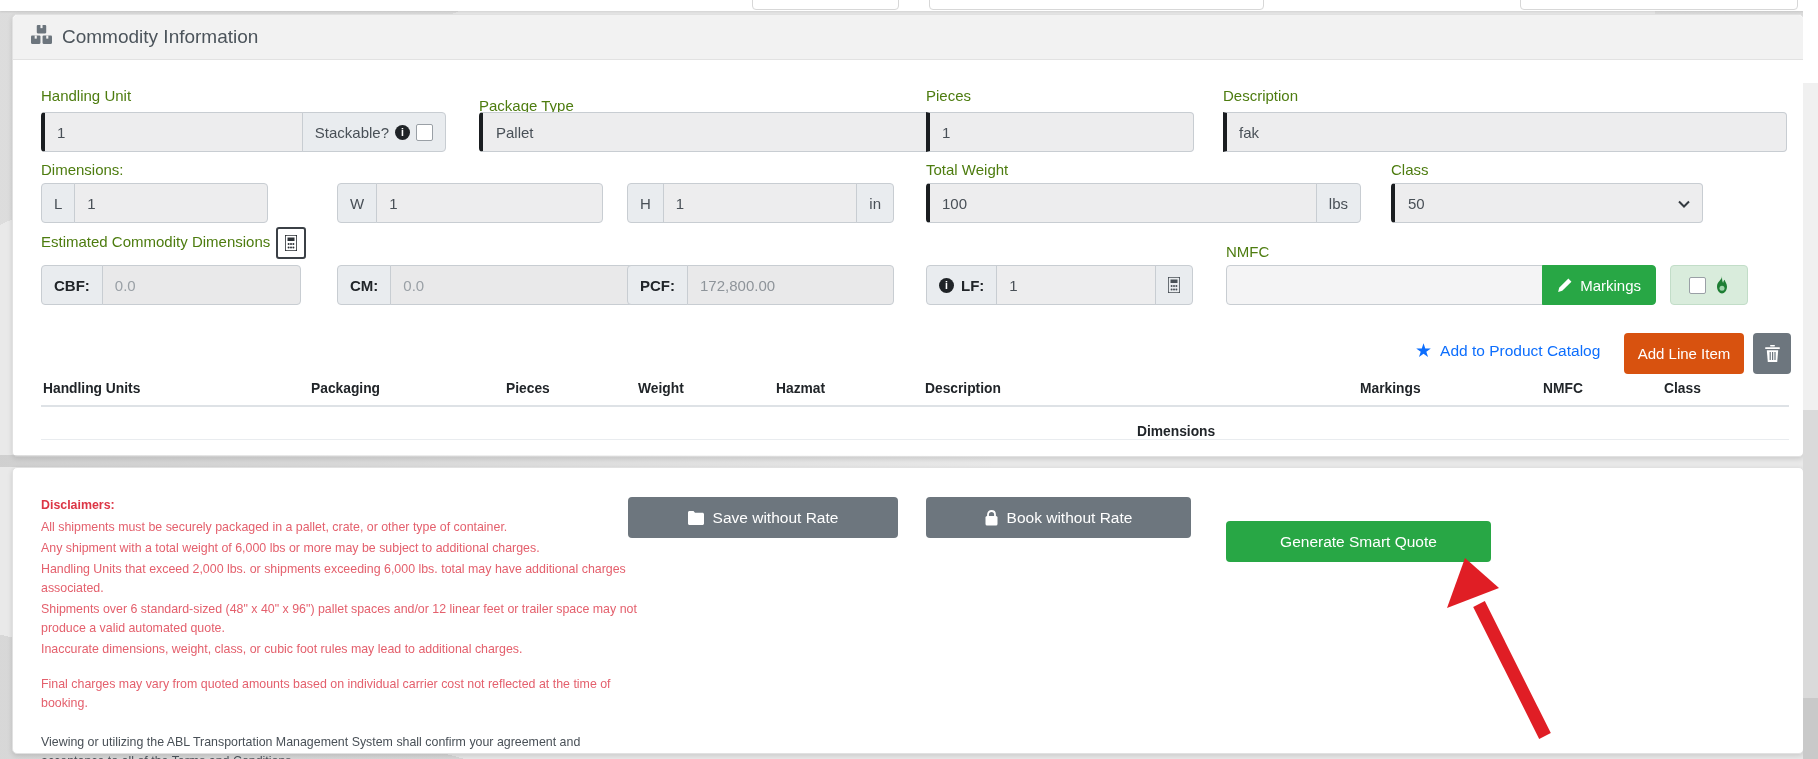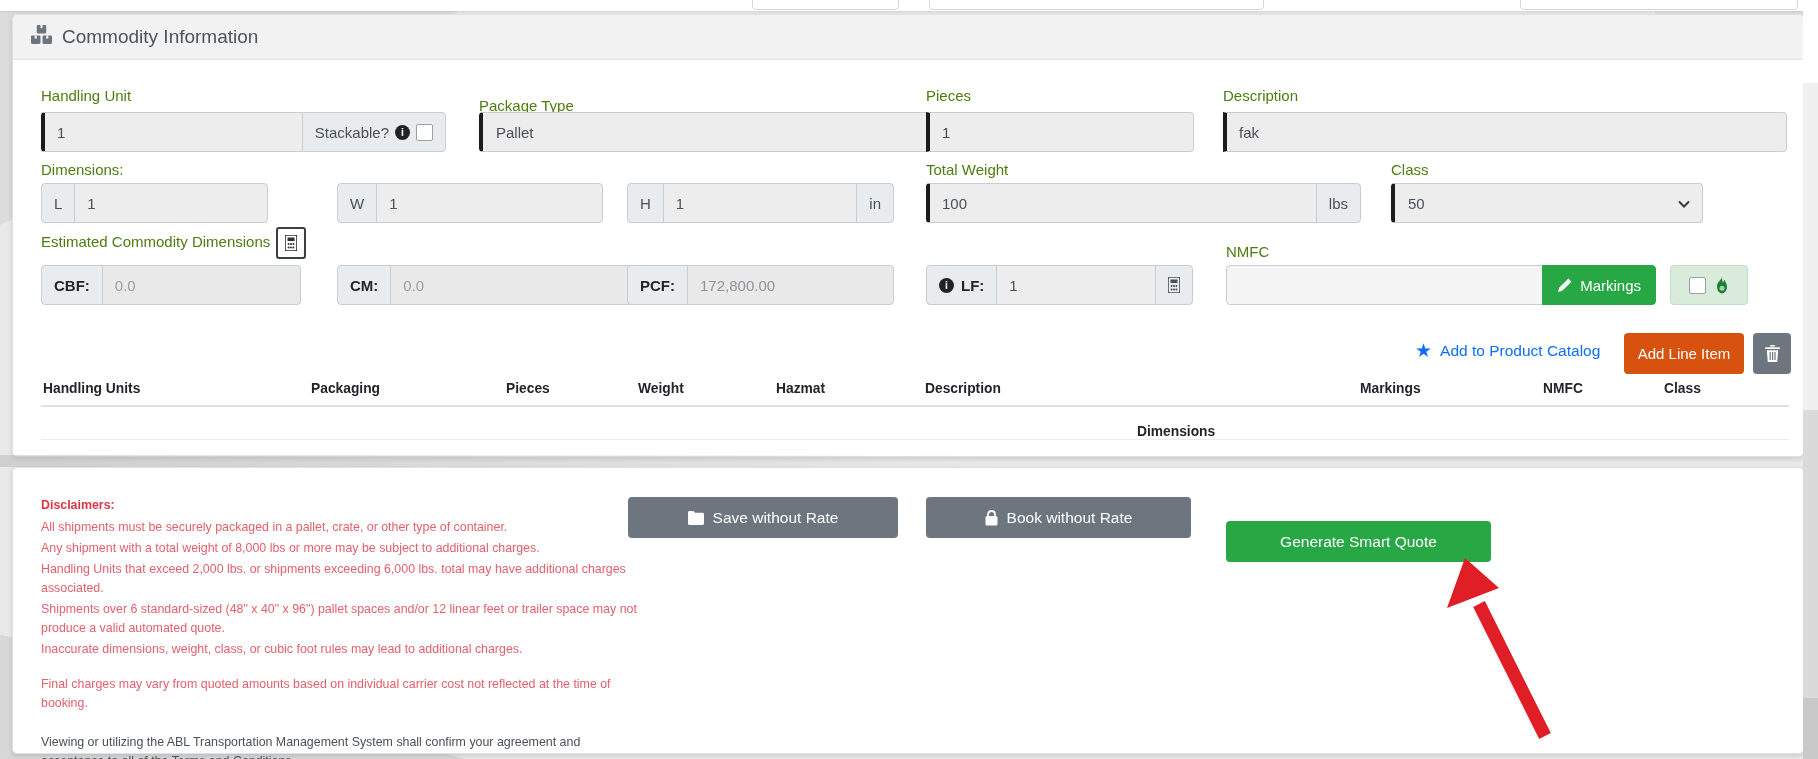--- a/index.html
+++ b/index.html
@@ -254,21 +254,21 @@
     <div class="thead-line" style="top:390px;"></div>
     <div class="row-line" style="top:424px;"></div>
   </div>
 
   <div class="gapstrip"></div>
 
   <div class="card card2">
     <div class="disc">
       <div class="head">Disclaimers:</div>
       <div class="ln">All shipments must be securely packaged in a pallet, crate, or other type of container.</div>
-      <div class="ln">Any shipment with a total weight of 8,000 lbs or more may be subject to additional charges.</div>
+      <div class="ln">Any shipment with a total weight of 6,000 lbs or more may be subject to additional charges.</div>
       <div class="ln">Handling Units that exceed 2,000 lbs. or shipments exceeding 6,000 lbs. total may have additional charges associated.</div>
       <div class="ln">Shipments over 6 standard-sized (48" x 40" x 96") pallet spaces and/or 12 linear feet or trailer space may not produce a valid automated quote.</div>
       <div class="ln">Inaccurate dimensions, weight, class, or cubic foot rules may lead to additional charges.</div>
       <div class="final">Final charges may vary from quoted amounts based on individual carrier cost not reflected at the time of booking.</div>
       <div class="agree">Viewing or utilizing the ABL Transportation Management System shall confirm your agreement and acceptance to all of the Terms and Conditions.</div>
     </div>
 
     <button class="btn btn-gray action-btn" style="left:615px;top:29px;width:270px;">
       <svg width="16" height="14" viewBox="0 0 16 14" fill="#fff">
           <path d="M0 1.5C0 0.7 0.7 0 1.5 0H5.5L7 1.8H14.5C15.3 1.8 16 2.5 16 3.3V12.5C16 13.3 15.3 14 14.5 14H1.5C0.7 14 0 13.3 0 12.5Z"></path>

